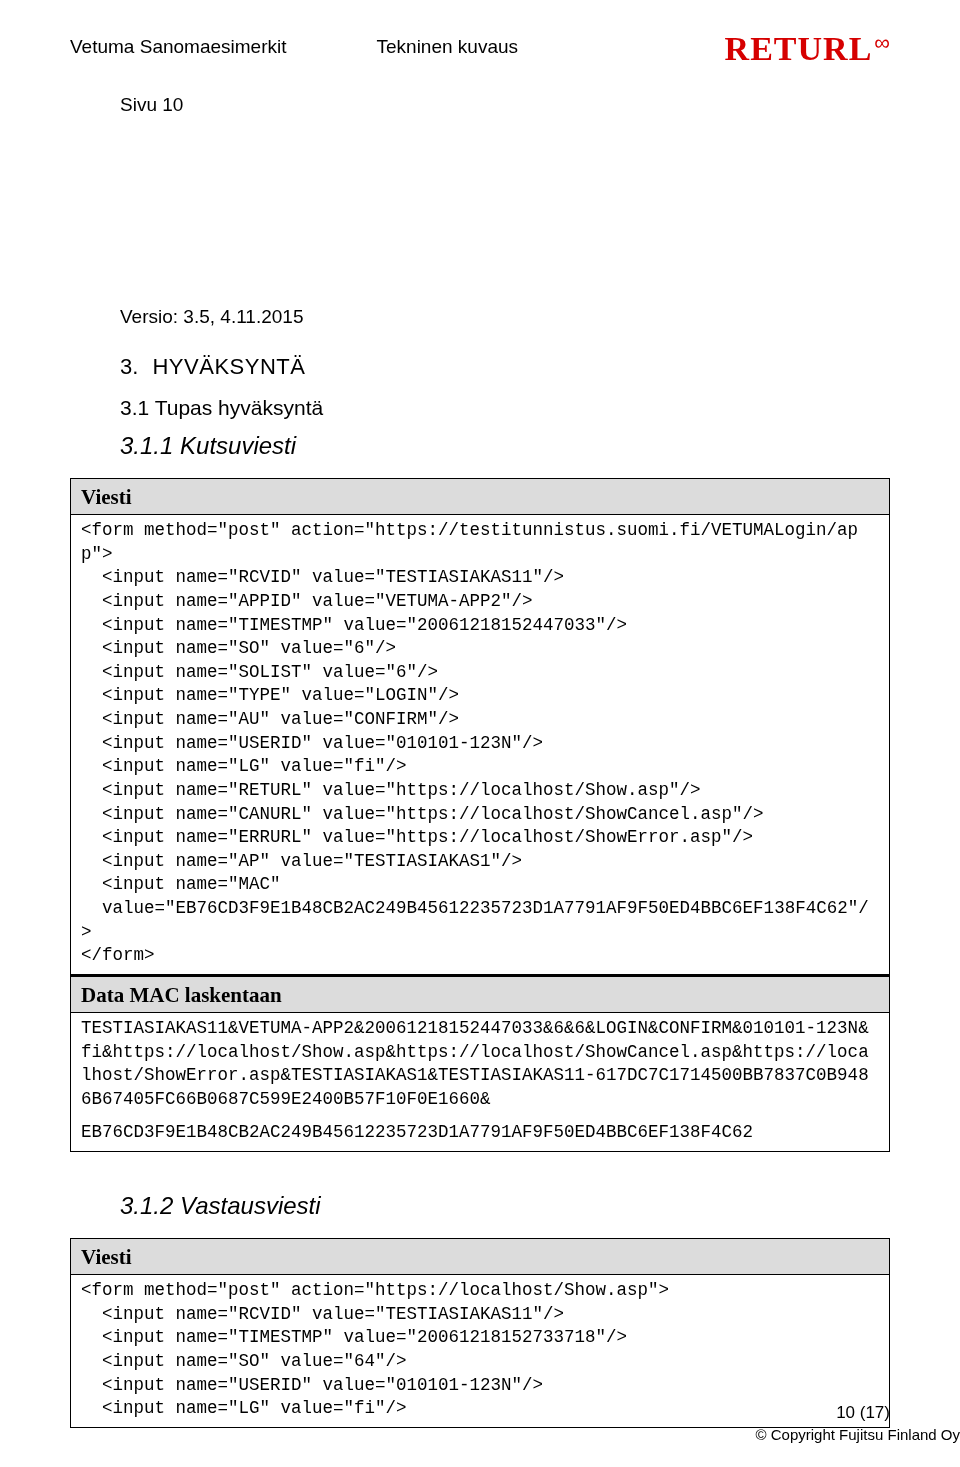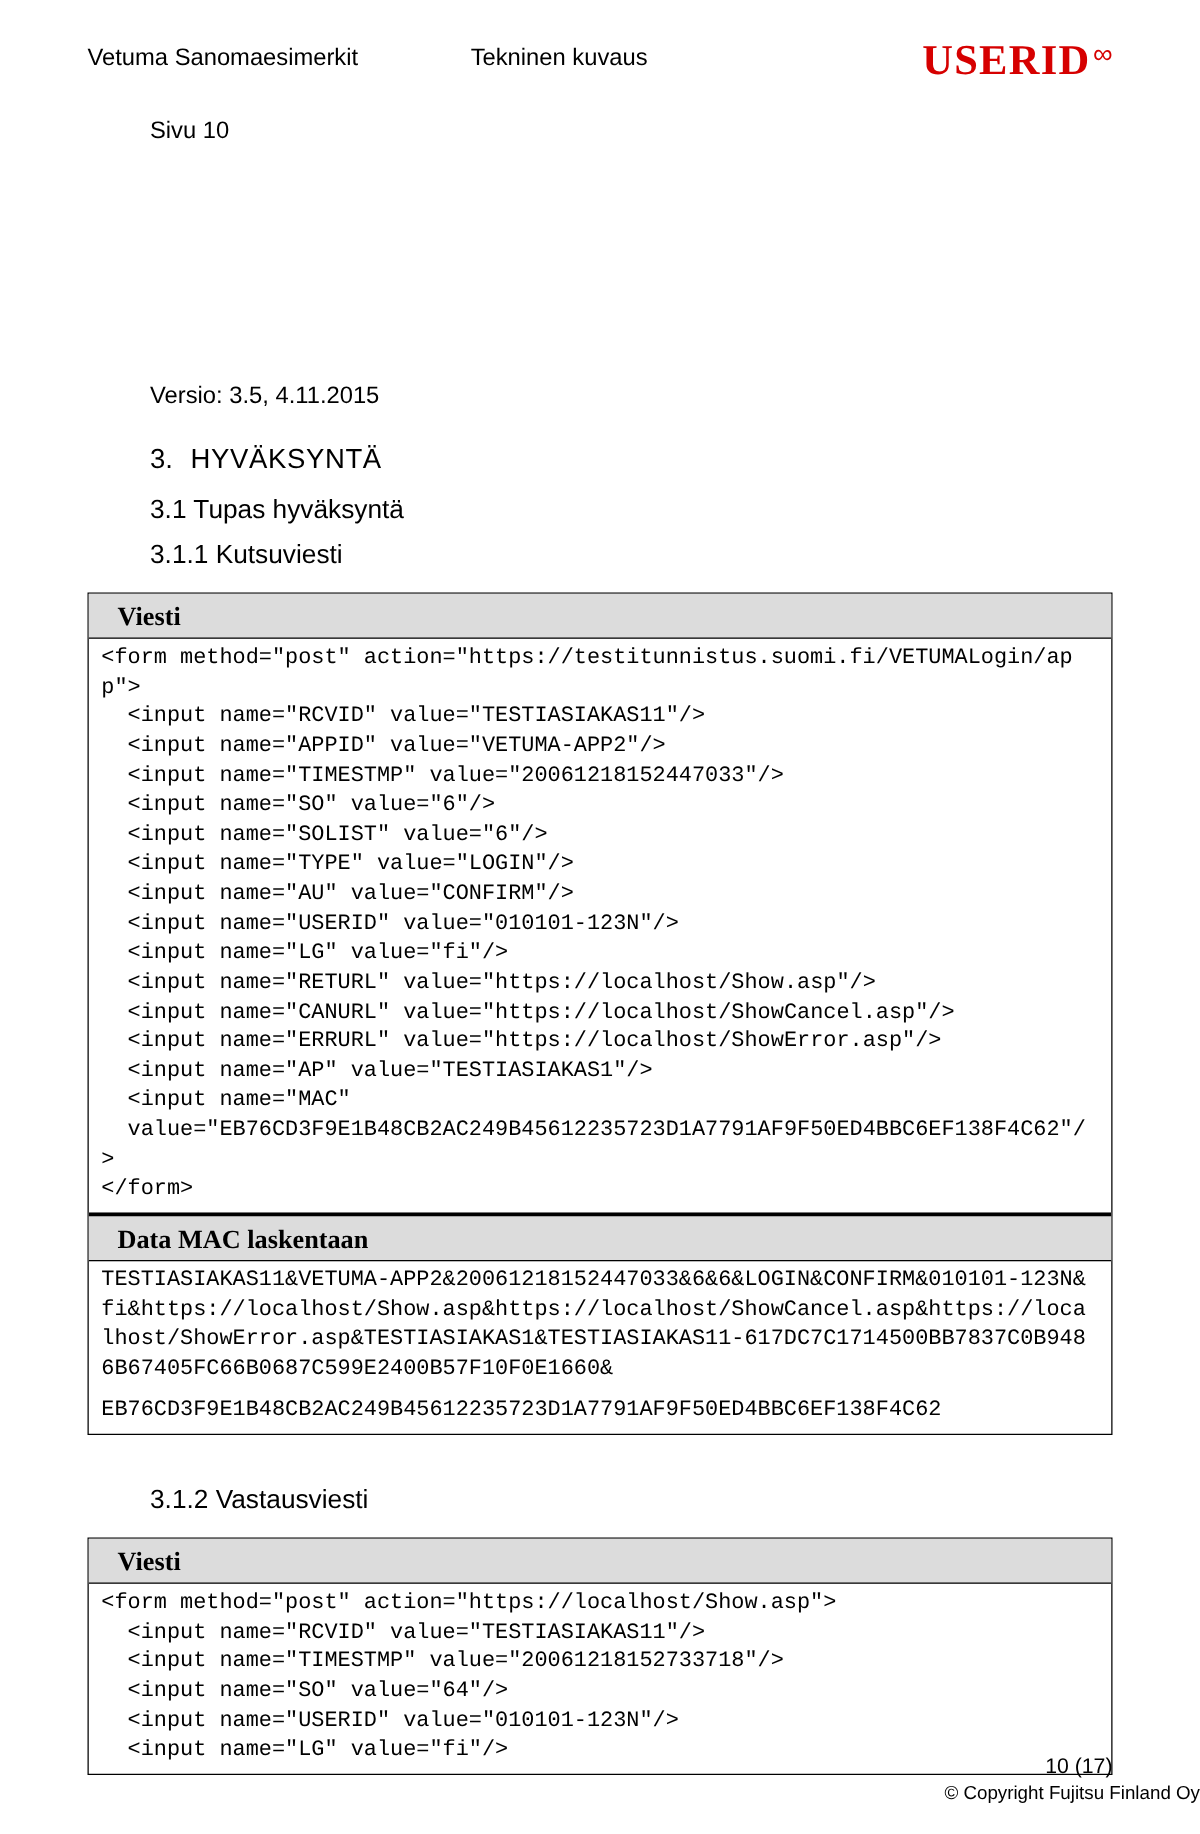--- a/index.html
+++ b/index.html
@@ -58,32 +58,33 @@
     margin: 22px 0 14px 50px;
   }
   h2.section .num { margin-right: 8px; }
   h2.section .caps { font-variant: small-caps; letter-spacing: 0.5px; }
   h3.subsection {
     font-size: 21px;
     font-weight: normal;
     margin: 16px 0 12px 50px;
   }
   h4.subsub {
-    font-size: 21px;
+    font-size: 24px;
     font-weight: normal;
     margin: 10px 0 18px 50px;
+    font-style: italic;
   }
   .box {
     border: 1px solid #000;
     margin: 0 0 36px 0;
   }
   .box .label {
     background: #dcdcdc;
     border-bottom: 1px solid #000;
-    padding: 6px 10px 4px 23px;
+    padding: 6px 10px 4px 10px;
     font-family: "Times New Roman", serif;
     font-size: 21px;
     font-weight: bold;
   }
   .box .label.inner {
     border-top: 3px solid #000000;
   }
   .box .content {
     padding: 4px 10px 6px 10px;
     font-family: "Courier New", Courier, monospace;
@@ -111,21 +112,21 @@
 <body>
 
 <div class="page">
 
   <div class="header-row">
     <div class="header-left">
       <span>Vetuma Sanomaesimerkit</span>
       <span>Tekninen kuvaus</span>
     </div>
     <div class="logo">
-      <span class="logo-text">USERID</span><span class="logo-mark">∞</span>
+      <span class="logo-text">RETURL</span><span class="logo-mark">∞</span>
     </div>
   </div>
 
   <div class="meta-row">
     <span>Sivu 10</span>
     <span>Versio: 3.5, 4.11.2015</span>
   </div>
 
   <h2 class="section">
     <span class="num">3.</span>

